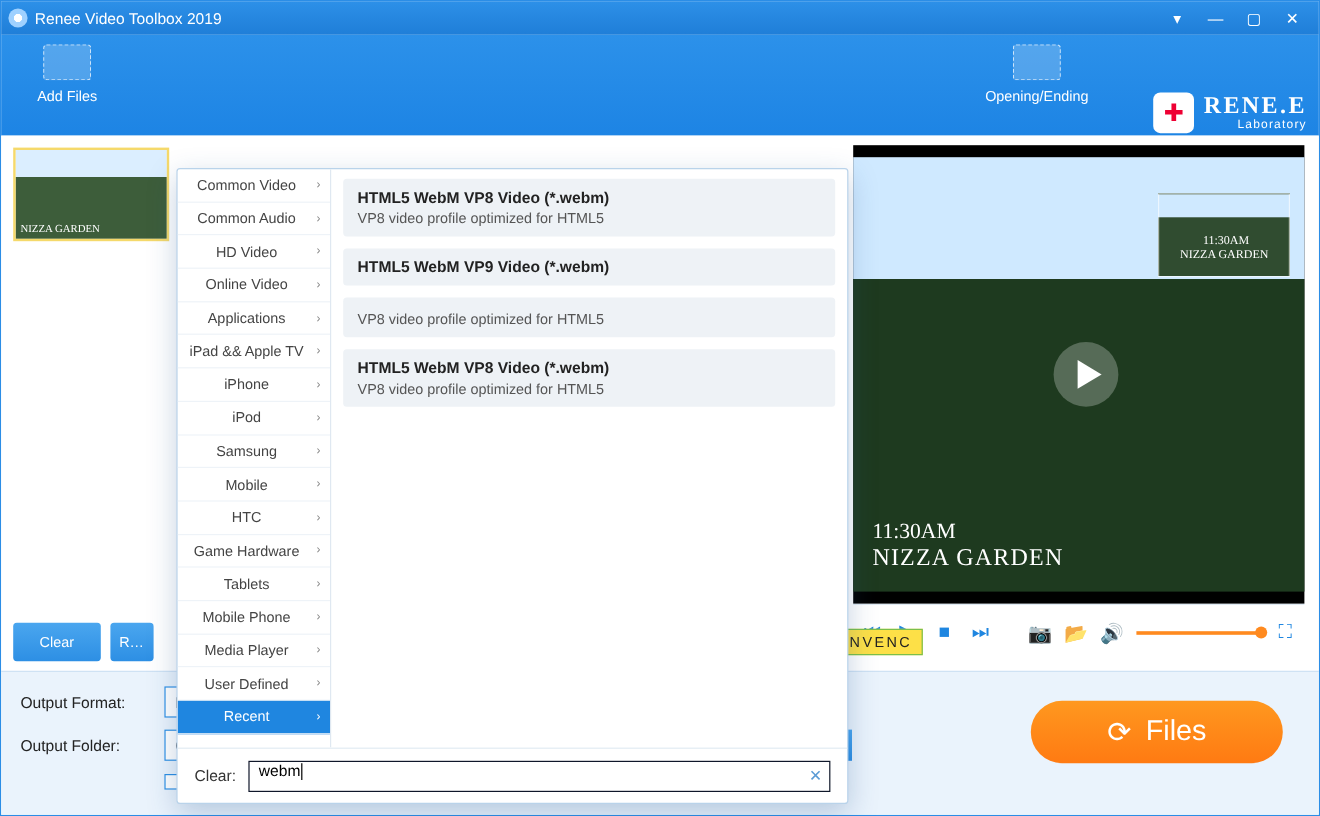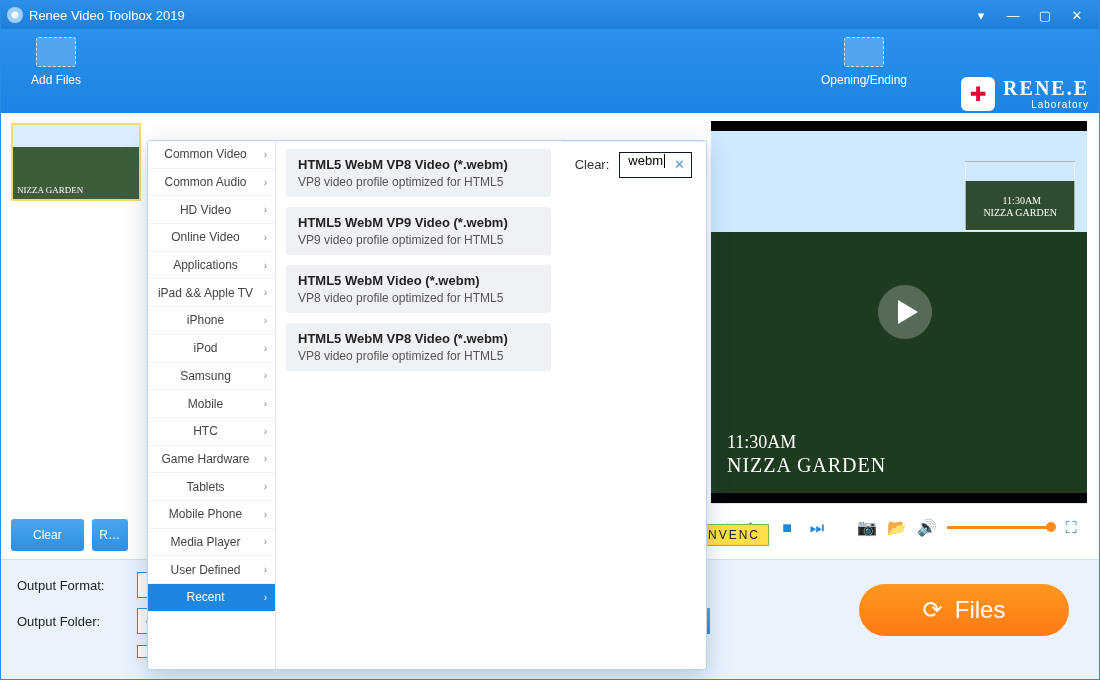--- a/index.html
+++ b/index.html
@@ -56,21 +56,21 @@
 .btn-blue2 { background: linear-gradient(#4aa6ef,#2d8fe4); color:#fff; border:none; height:26px; padding:0 18px; font-size:12px; margin-left:16px;}
 .btn-blue2.sm{ padding:0 12px;}
 .chk { display:flex; align-items:center; gap:5px; font-size:13px; color:#333;}
 .chk .box{ width:13px; height:13px; border:1px solid #2d8fe4; background:#fff; display:flex; align-items:center; justify-content:center; font-size:10px; color:#2d8fe4;}
 .nvenc{ position:absolute; right:330px; top:-36px; background:#fde047; border:1px solid #7abf4c; padding:2px 8px; font-size:12px; font-family: monospace; letter-spacing:2px; color:#222; display:flex; align-items:center; gap:6px;}
 .nvenc::before{content:""; width:16px; height:16px; background:#6fbf3c; clip-path: polygon(50% 0,100% 50%,50% 100%,0 50%);}
 .btn-start { position:absolute; right:30px; top:24px; width:210px; height:52px; border-radius:26px; background:linear-gradient(#ff981f,#ff7a12); color:#fff; border:none; font-size:24px; display:flex; align-items:center; justify-content:center; gap:12px; }
 .btn-start .ric{ font-size:24px;}
 
 
-.popup { position:absolute; left:146px; top:27px; width:560px; height:530px; background:#fff; border:1px solid #b9d3ea; box-shadow:0 8px 24px rgba(30,80,140,.25); display:flex; flex-direction:row; border-radius:3px; z-index:50;}
+.popup { position:absolute; left:146px; top:27px; width:560px; height:530px; background:#fff; border:1px solid #b9d3ea; box-shadow:0 8px 24px rgba(30,80,140,.25); display:flex; flex-direction:column; border-radius:3px; z-index:50;}
 .popup .cols { flex:1; display:flex; overflow:hidden;}
 .popup .cats { width:128px; border-right:1px solid #dfe8f1; overflow:hidden;}
 .cat { height:27.7px; display:flex; align-items:center; justify-content:center; font-size:12px; color:#444; border-bottom:1px solid #eef3f8; position:relative; padding:0 18px 0 6px;}
 .cat .arr{ position:absolute; right:8px; color:#888; font-size:10px;}
 .cat.active{ background:#1f86e0; color:#fff;}
 .cat.active .arr{ color:#fff;}
 .popup .results { flex:1; padding:8px 10px; overflow:auto;}
 .res { background:#eef2f6; border-radius:3px; padding:8px 12px; margin-bottom:10px;}
 .res .t{ font-weight:bold; font-size:13px; color:#222;}
 .res .d{ font-size:12px; color:#555; margin-top:3px;}
@@ -230,24 +230,22 @@
               <span class="arr">›</span>
             </div>
           </div>
         <div class="results" id="res-list">
             <div class="res">
               <div class="t">HTML5 WebM VP8 Video (*.webm)</div>
               <div class="d">VP8 video profile optimized for HTML5</div>
             </div>
             <div class="res">
               <div class="t">HTML5 WebM VP9 Video (*.webm)</div>
-              <div class="d">VP9 video profile optimized for HTML5</div>
             </div>
             <div class="res">
-              <div class="t">HTML5 WebM Video (*.webm)</div>
               <div class="d">VP8 video profile optimized for HTML5</div>
             </div>
             <div class="res">
               <div class="t">HTML5 WebM VP8 Video (*.webm)</div>
               <div class="d">VP8 video profile optimized for HTML5</div>
             </div>
           </div>
       </div>
       <div class="searchrow">
         <label>Clear:</label>

